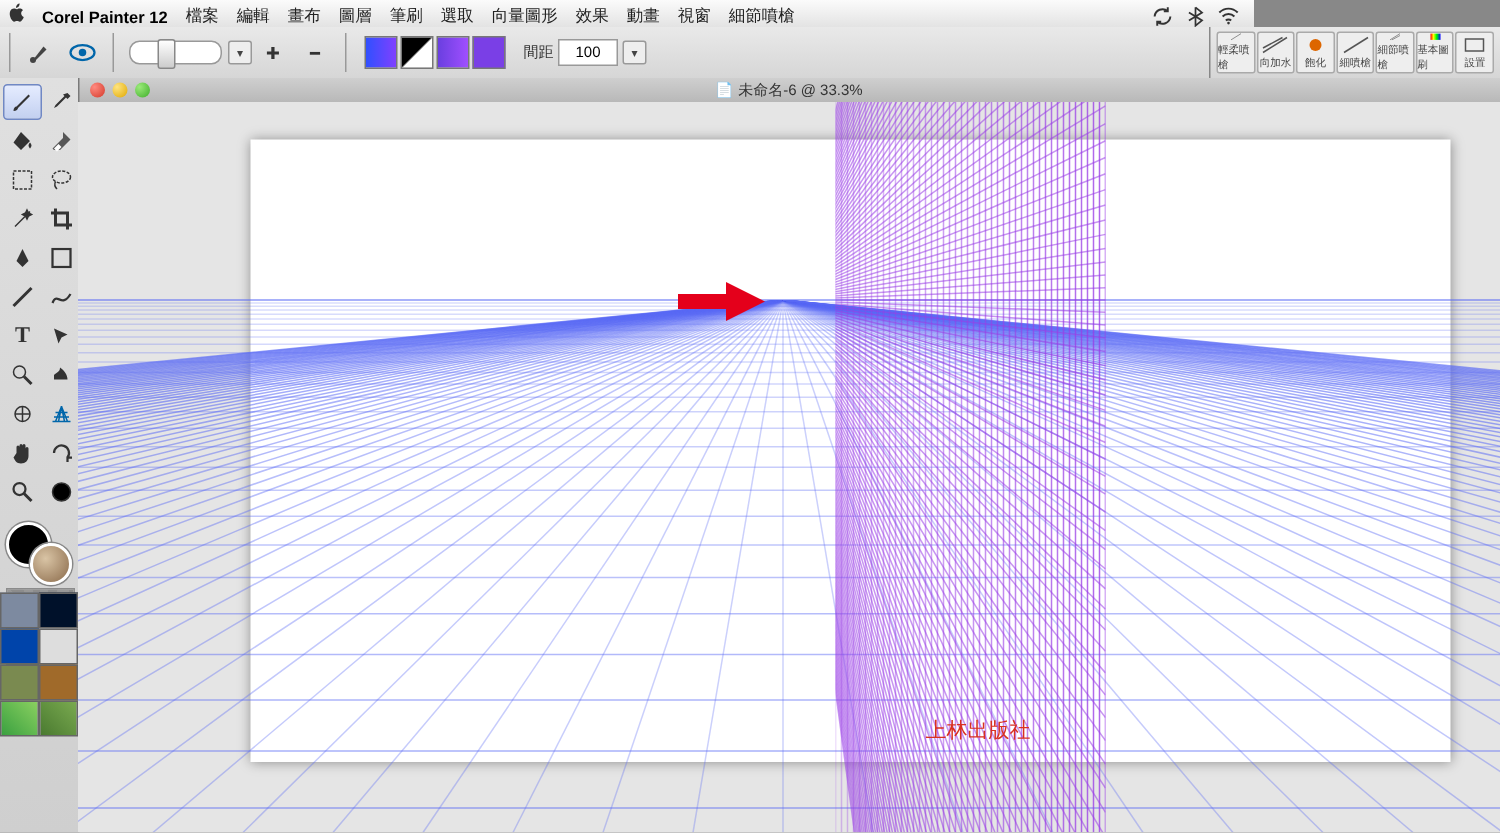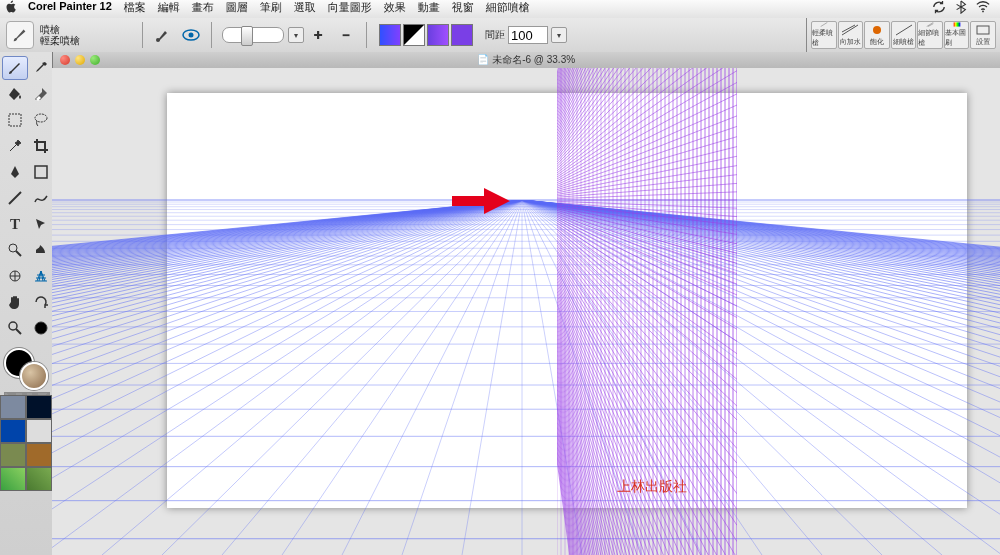--- a/index.html
+++ b/index.html
@@ -1,18 +1,18 @@
 <!DOCTYPE html>
 <html><head>
 <meta charset="utf-8">
 <style>
 html,body{margin:0;padding:0;width:1000px;height:555px;overflow:hidden;font-family:"Lucida Grande","Helvetica Neue",Arial,sans-serif;font-size:11px;background:#888;-webkit-user-select:none;user-select:none}
 
 
-.mac-menu{position:absolute;left:0;top:0;width:1000px;height:18px;background:linear-gradient(#fbfbfb,#e3e3e3);display:flex;align-items:flex-start;border-bottom:1px solid #999}
+.mac-menu{position:absolute;left:0;top:0;width:836px;height:18px;background:linear-gradient(#fbfbfb,#e3e3e3);display:flex;align-items:flex-end;border-bottom:1px solid #999}
 .mac-menu .apple{width:22px;text-align:center;font-size:13px;color:#333}
 .mac-menu .app-name{font-weight:bold;padding:0 6px}
 .mac-menu .mi{padding:0 6px;color:#222}
 .mac-menu .right{margin-left:auto;display:flex;align-items:center;gap:8px;padding-right:10px;color:#333}
 .mac-menu .right svg{width:14px;height:14px}
 
 
 .propbar{position:absolute;left:0;top:18px;width:1000px;height:34px;background:linear-gradient(#e9e9e9,#d6d6d6);border-bottom:1px solid #7a7a7a;display:flex;align-items:center}
 .brushchip{display:flex;align-items:center;gap:6px;margin-left:6px;width:130px}
 .brushchip .thumb{width:26px;height:26px;background:#f5f5f5;border:1px solid #aaa;border-radius:4px;display:flex;align-items:center;justify-content:center}
@@ -24,21 +24,21 @@
 .slider .knob{position:absolute;left:18px;top:-2px;width:10px;height:18px;background:linear-gradient(#fff,#ccc);border:1px solid #888;border-radius:2px}
 .dd{width:14px;height:14px;border:1px solid #999;background:#eee;font-size:8px;display:flex;align-items:center;justify-content:center;color:#444;border-radius:2px}
 .propbar .grad-sw{display:flex;gap:2px;margin:0 6px}
 .gsw{width:20px;height:20px;border:1px solid #777}
 .gsw.a{background:linear-gradient(90deg,#3050ff,#8040ff)}
 .gsw.b{background:linear-gradient(135deg,#000 0,#000 48%,#fff 52%,#fff 100%)}
 .gsw.c{background:linear-gradient(90deg,#6a3fe0,#a04fff)}
 .gsw.d{background:#7a3fe6}
 .spin{display:flex;align-items:center;margin:0 6px;gap:3px}
 .spin .lab{font-size:10px;color:#333}
-.spin input{width:34px;height:14px;border:1px solid #999;font-size:13px;}
+.spin input{width:34px;height:14px;border:1px solid #999;font-size:10px;text-align:center}
 
 
 .rpanel{position:absolute;right:0;top:18px;height:34px;width:185px;background:linear-gradient(#e9e9e9,#d6d6d6);border-left:1px solid #888;display:flex;align-items:center;gap:1px;padding:0 4px}
 .rpanel .btn{flex:1;height:26px;background:#eee;border:1px solid #aaa;border-radius:2px;display:flex;flex-direction:column;align-items:center;justify-content:center}
 .rpanel .btn .lab{font-size:7px;color:#444;margin-top:1px}
 .rpanel .btk{width:18px;height:12px}
 
 
 .tabstrip{position:absolute;left:52px;top:52px;right:0;height:16px;background:linear-gradient(#cfcfcf,#b8b8b8);border-bottom:1px solid #7a7a7a;display:flex;align-items:center;justify-content:center;font-size:10px;color:#333}
 .tabstrip .dots{position:absolute;left:8px;display:flex;gap:5px}
@@ -101,31 +101,20 @@
         <path fill="none" stroke="#333" stroke-width="1.3" d="M8 1v14l5-4-10-6m0 6 10-6-5-4"></path>
       </svg>
     <svg viewBox="0 0 16 16">
         <path fill="none" stroke="#333" stroke-width="1.5" d="M1 5c4-4 10-4 14 0M3.5 8c2.5-2.5 6.5-2.5 9 0M6 11c1-1 3-1 4 0"></path>
         <circle cx="8" cy="13" r="1" fill="#333"></circle>
       </svg>
   </div>
 </div>
 
 <div class="propbar">
-  <div class="brushchip">
-    <div class="thumb">
-      <svg width="18" height="18" viewBox="0 0 20 20">
-          <path fill="#555" d="M3 17c0-3 2-4 3-4l8-9 2 2-9 8c0 1-1 3-4 3z"></path>
-        </svg>
-    </div>
-    <div class="tcol">
-      <span>噴槍</span>
-      <span>輕柔噴槍</span>
-    </div>
-  </div>
   <div class="divider"></div>
   <div class="tool-ico">
       <svg width="16" height="16" viewBox="0 0 16 16">
         <path fill="#444" d="M3 13l7-9 2 2-8 8z"></path>
         <circle cx="3" cy="13" r="2" fill="#444"></circle>
       </svg>
     </div>
   <div class="tool-ico">
       <svg width="18" height="12" viewBox="0 0 18 12">
         <ellipse cx="9" cy="6" rx="8" ry="5" fill="none" stroke="#06a" stroke-width="1.5"></ellipse>

